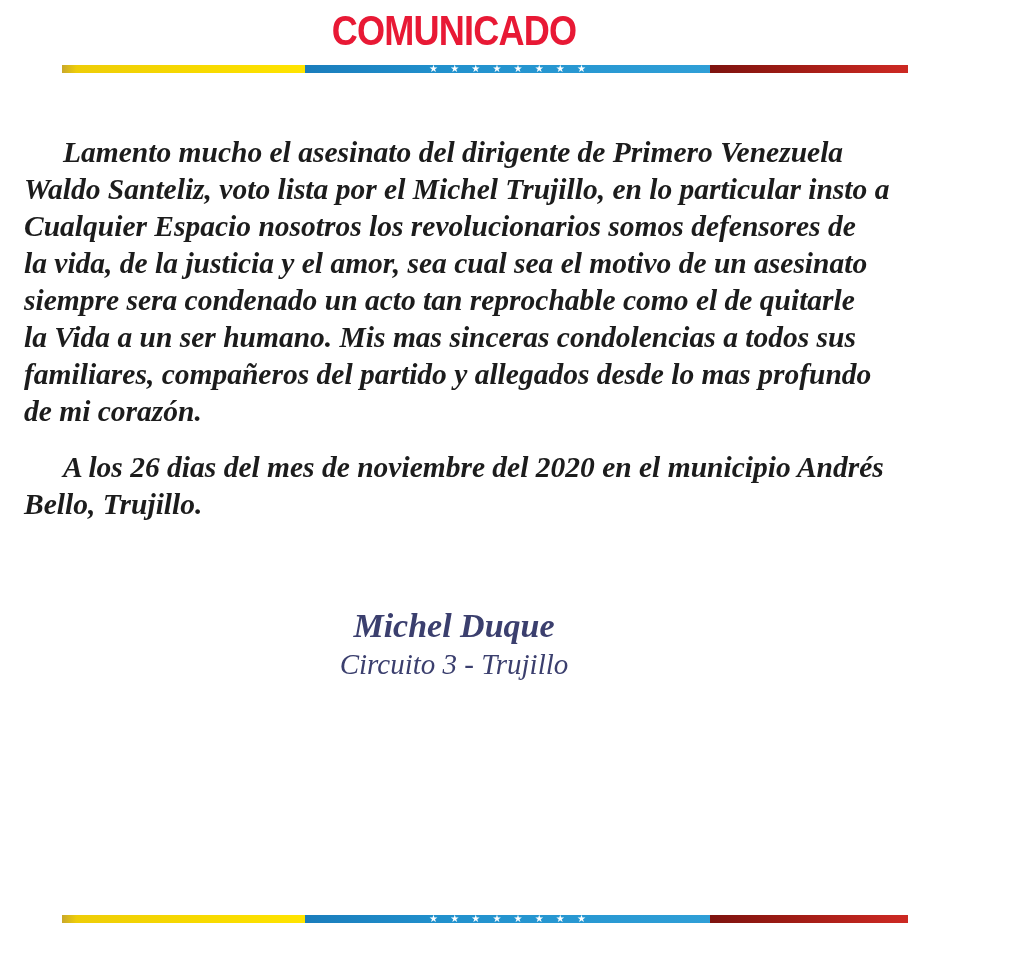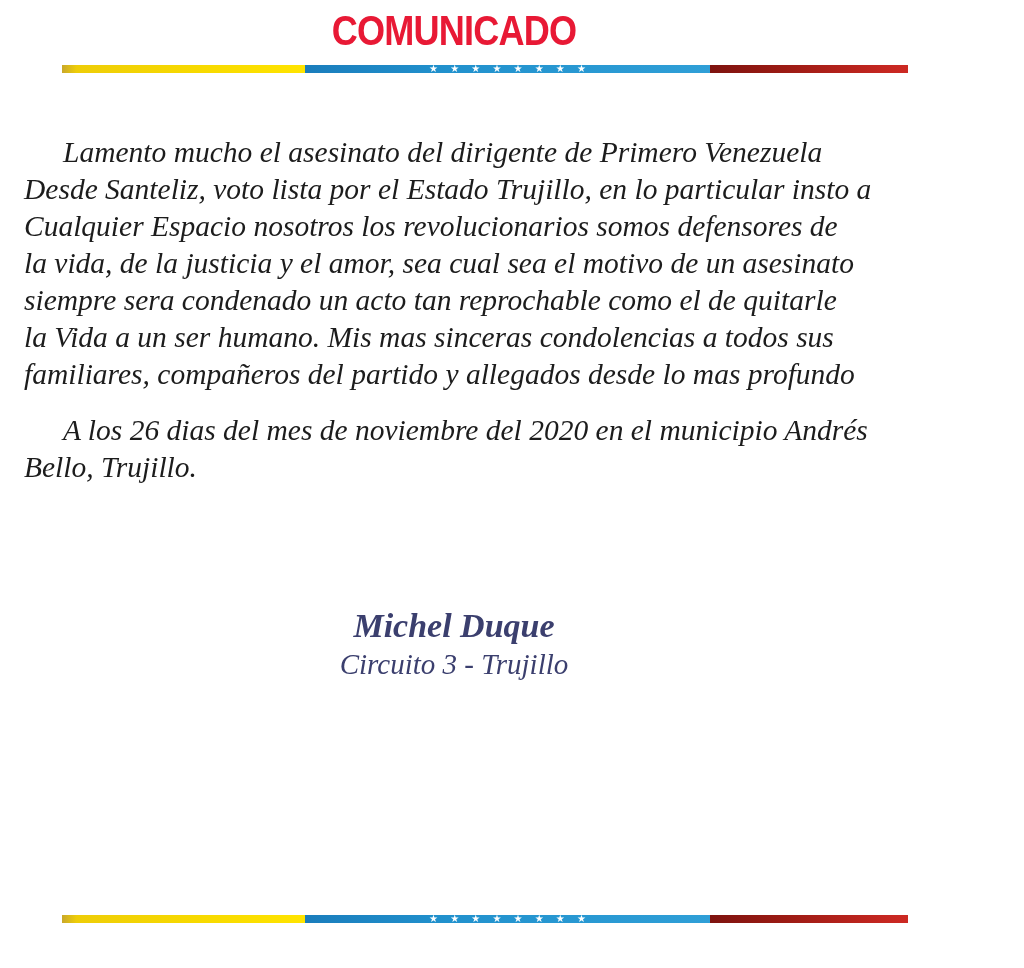--- a/index.html
+++ b/index.html
@@ -70,21 +70,21 @@
   .body-text {
     position: absolute;
     top: 134px;
     left: 24px;
     right: 10px;
     color: #1c1c1c;
     font-style: italic;
     font-size: 29.5px;
     line-height: 37px;
   }
-  .para { display: block; }
+  .para { display: block; font-weight: bold; }
   .para + .para { margin-top: 19px; }
   .line { display: block; white-space: nowrap; }
   .line.indent { padding-left: 39px; }
 
   
   .signature {
     position: absolute;
     top: 606px;
     left: 0;
     width: 100%;
@@ -113,26 +113,27 @@
     <div class="seg yellow"></div>
     <div class="seg blue">
       <span class="stars">★ ★ ★ ★ ★ ★ ★ ★</span>
     </div>
     <div class="seg red"></div>
   </div>
 
   <div class="body-text">
     <p class="para">
       <span class="line indent">Lamento mucho el asesinato del dirigente de Primero Venezuela</span>
-      <span class="line">Desde Santeliz, voto lista por el Estado Trujillo, en lo particular insto a</span>
+      <span class="line">Waldo Santeliz, voto lista por el Michel Trujillo, en lo particular insto a</span>
       <span class="line">Cualquier Espacio nosotros los revolucionarios somos defensores de</span>
       <span class="line">la vida, de la justicia y el amor, sea cual sea el motivo de un asesinato</span>
       <span class="line">siempre sera condenado un acto tan reprochable como el de quitarle</span>
       <span class="line">la Vida a un ser humano. Mis mas sinceras condolencias a todos sus</span>
       <span class="line">familiares, compañeros del partido y allegados desde lo mas profundo</span>
+      <span class="line">de mi corazón.</span>
     </p>
     <p class="para">
       <span class="line indent">A los 26 dias del mes de noviembre del 2020 en el municipio Andrés</span>
       <span class="line">Bello, Trujillo.</span>
     </p>
   </div>
 
   <div class="signature">
     <div class="sig-name">Michel Duque</div>
     <div class="sig-district">Circuito 3 - Trujillo</div>

